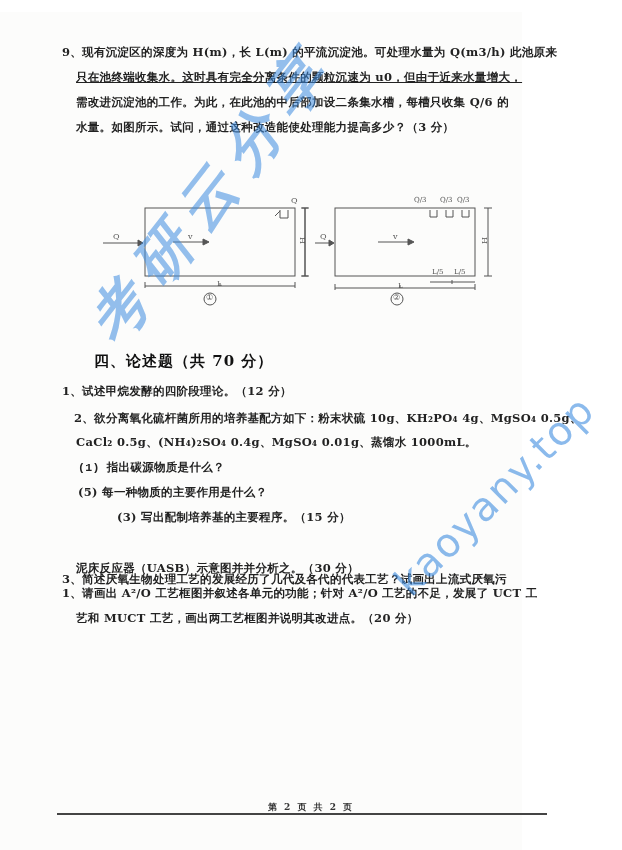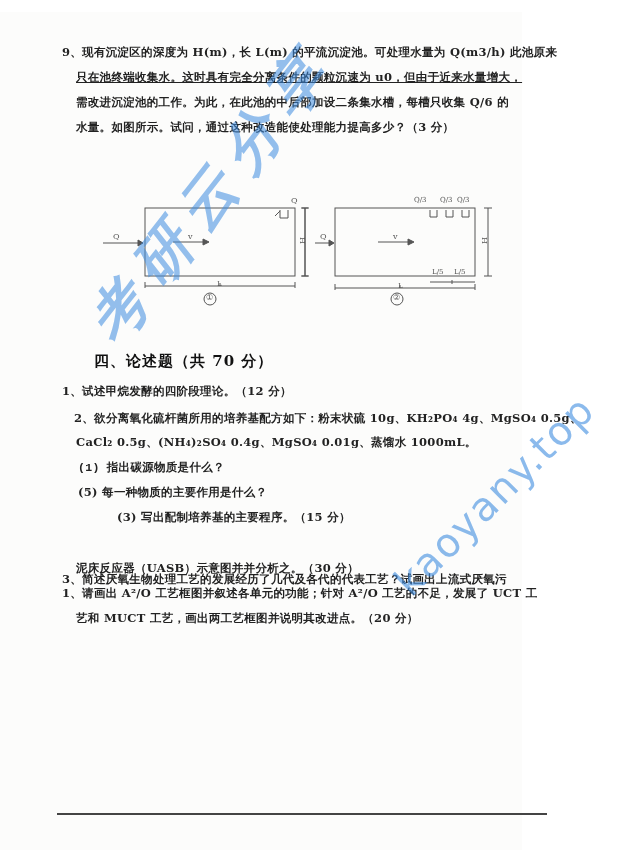--- a/index.html
+++ b/index.html
@@ -130,17 +130,18 @@
     <div class="line" style="left:76px; top:423px;">CaCl₂ 0.5g、(NH₄)₂SO₄ 0.4g、MgSO₄ 0.01g、蒸馏水 1000mL。</div>
     <div class="line" style="left:78px; top:448px;font-family:Liberation Mono, monospace;">(1) 指出碳源物质是什么？</div>
     <div class="line" style="left:78px; top:473px;">(5) 每一种物质的主要作用是什么？</div>
     <div class="line" style="left:78px; top:498px;margin-left:39px;">(3) 写出配制培养基的主要程序。（15 分）</div>
     <div class="line" style="left:62px; top:524px;margin-top:36px;">3、简述厌氧生物处理工艺的发展经历了几代及各代的代表工艺？试画出上流式厌氧污</div>
     <div class="line" style="left:76px; top:549px;">泥床反应器（UASB）示意图并并分析之。（30 分）</div>
     <div class="line" style="left:62px; top:574px;">1、请画出 A²/O 工艺框图并叙述各单元的功能；针对 A²/O 工艺的不足，发展了 UCT 工</div>
     <div class="line" style="left:76px; top:599px;">艺和 MUCT 工艺，画出两工艺框图并说明其改进点。（20 分）</div>
   </div>
 
+  <div class="footer-text">第 2 页 共 2 页</div>
   <div class="footer-rule"></div>
 
   <div class="watermark wm-cn">考研云分享</div>
   <div class="watermark wm-en">kaoyany.top</div>
 </div>
 
 </body></html>

